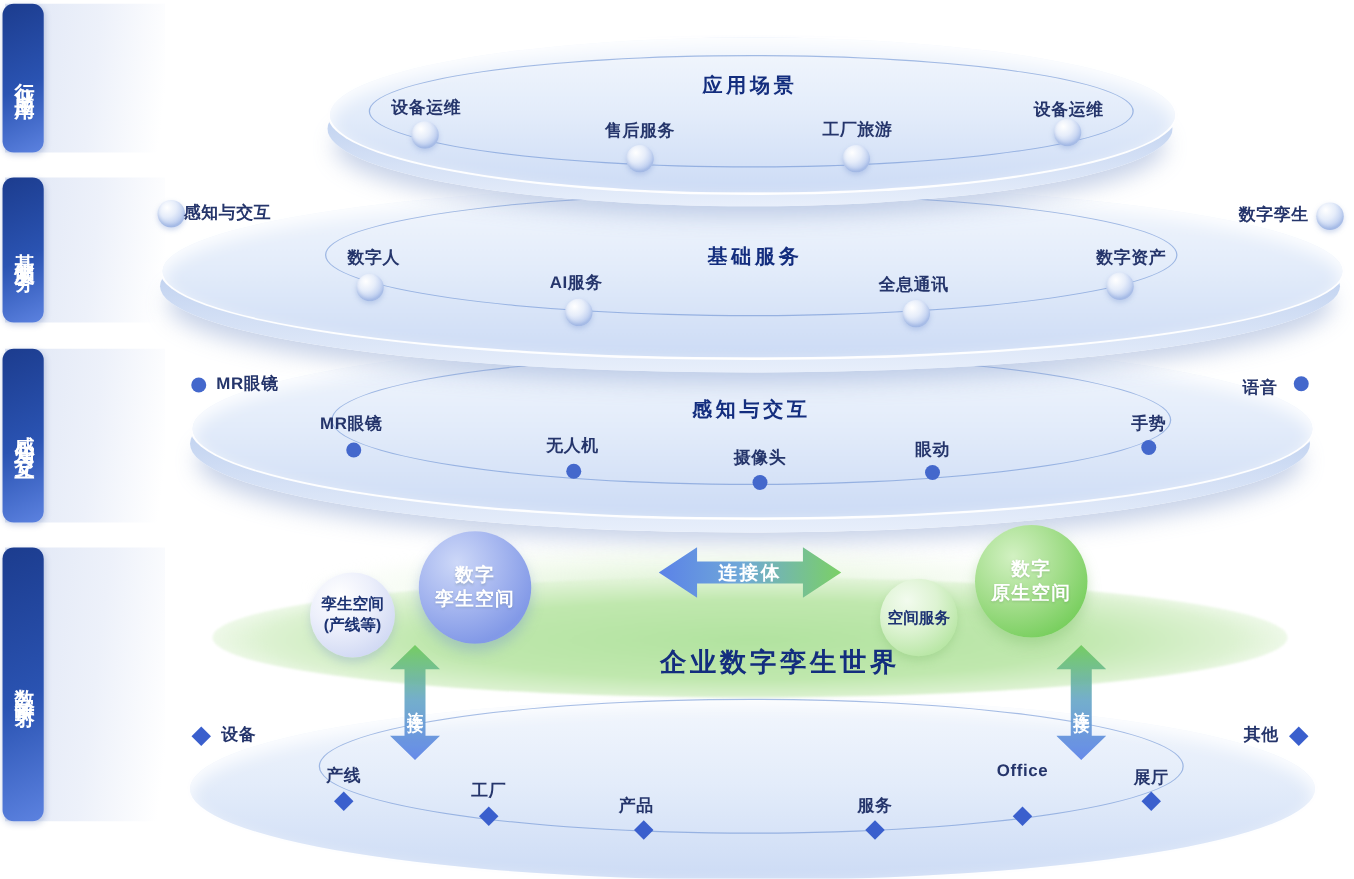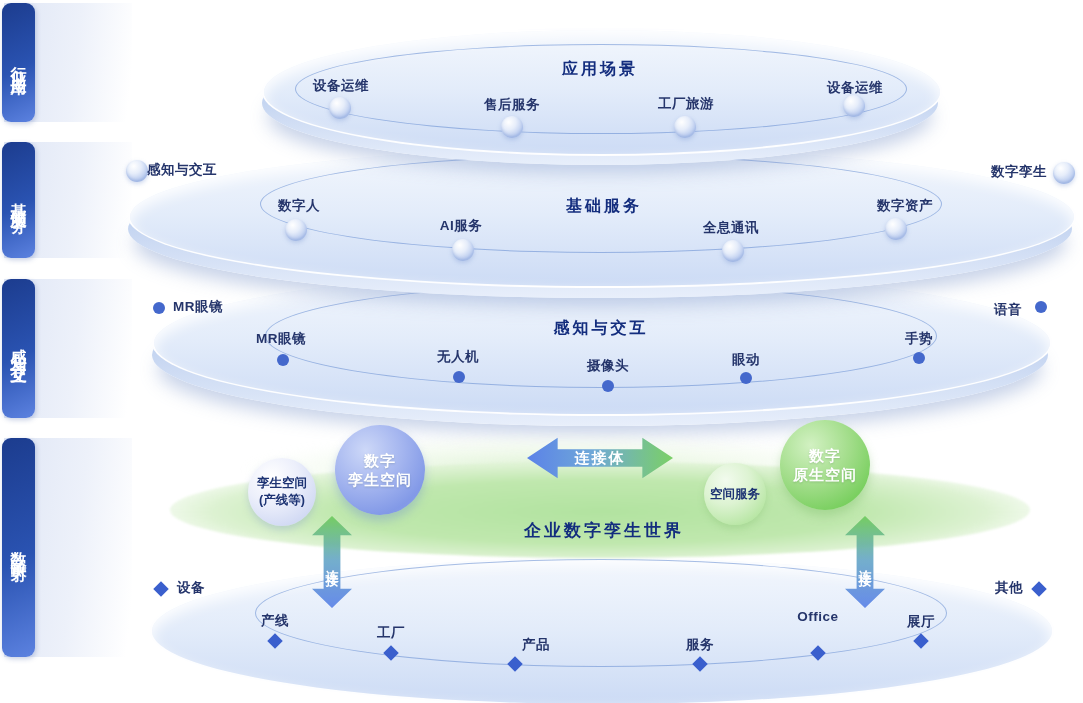--- a/index.html
+++ b/index.html
@@ -101,21 +101,21 @@
 
   <div style="position:absolute;inset:0;z-index:2">
     <div class="disc-face" style="left:150px;top:556px;width:900px;height:146px"></div>
     <div class="disc-ring" style="left:255px;top:559px;width:690px;height:106px"></div>
     <div class="item-label" style="left:191px;top:588px">设备</div>
     <div class="mark-diamond" style="left:161px;top:589px"></div>
     <div class="item-label" style="left:275px;top:621px">产线</div>
     <div class="mark-diamond" style="left:275px;top:641px"></div>
     <div class="item-label" style="left:391px;top:633px">工厂</div>
     <div class="mark-diamond" style="left:391px;top:653px"></div>
-    <div class="item-label" style="left:536px;top:645px">产品</div>
+    <div class="item-label" style="left:509px;top:645px">产品</div>
     <div class="mark-diamond" style="left:515px;top:664px"></div>
     <div class="item-label" style="left:700px;top:645px">服务</div>
     <div class="mark-diamond" style="left:700px;top:664px"></div>
     <div class="item-label" style="left:818px;top:616px">Office</div>
     <div class="mark-diamond" style="left:818px;top:653px"></div>
     <div class="item-label" style="left:921px;top:622px">展厅</div>
     <div class="mark-diamond" style="left:921px;top:641px"></div>
     <div class="item-label" style="left:1009px;top:588px">其他</div>
     <div class="mark-diamond" style="left:1039px;top:589px"></div>
   </div>
@@ -171,21 +171,21 @@
     <div class="mark-sphere" style="left:512px;top:127px"></div>
     <div class="item-label" style="left:686px;top:104px">工厂旅游</div>
     <div class="mark-sphere" style="left:685px;top:127px"></div>
     <div class="item-label" style="left:855px;top:88px">设备运维</div>
     <div class="mark-sphere" style="left:854px;top:106px"></div>
   </div>
 
   <div style="position:absolute;inset:0;z-index:6">
     <div class="green-glow"></div>
     <div class="green-ellipse"></div>
-    <div class="layer-title" style="left:604px;top:530px;font-size:17px;z-index:7">企业数字孪生世界</div>
+    <div class="layer-title" style="left:624px;top:530px;font-size:21px;z-index:7">企业数字孪生世界</div>
 
     <div class="v-arrow" style="left:312px;top:516px;z-index:8">
       <span>连接</span>
     </div>
     <div class="v-arrow" style="left:845px;top:516px;z-index:8">
       <span>连接</span>
     </div>
 
     <div class="sphere sphere-sm-blue" style="left:248px;top:458px;width:68px;height:68px;z-index:7">
       <span>孪生空间</span>

